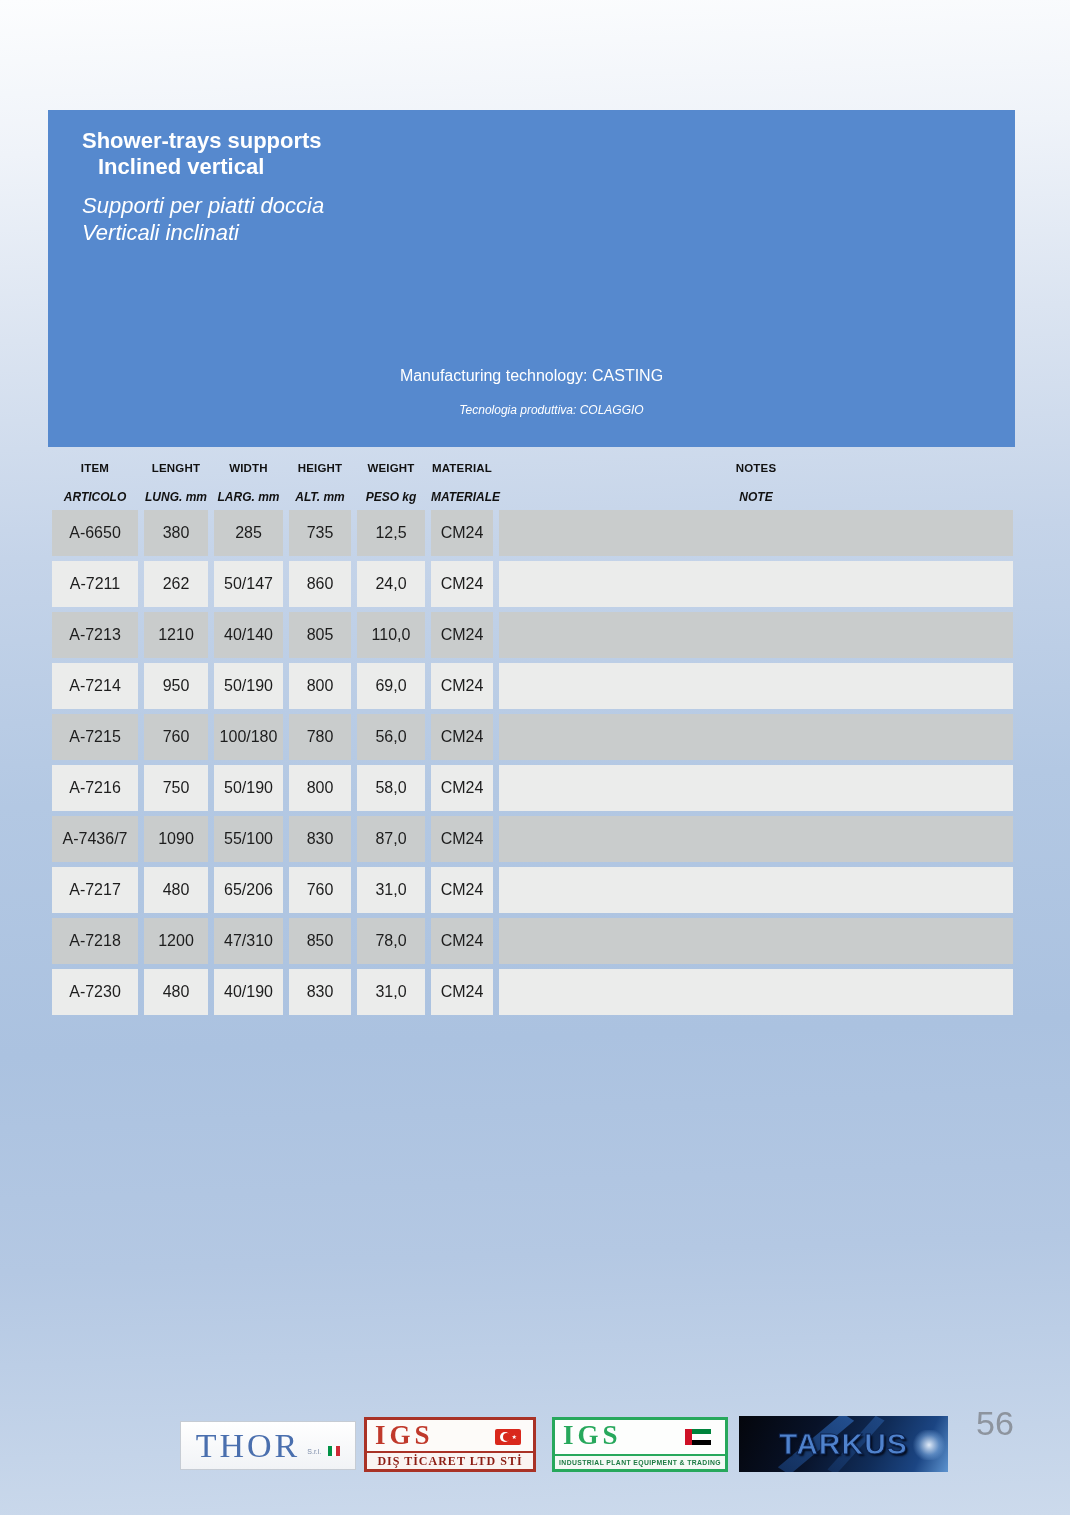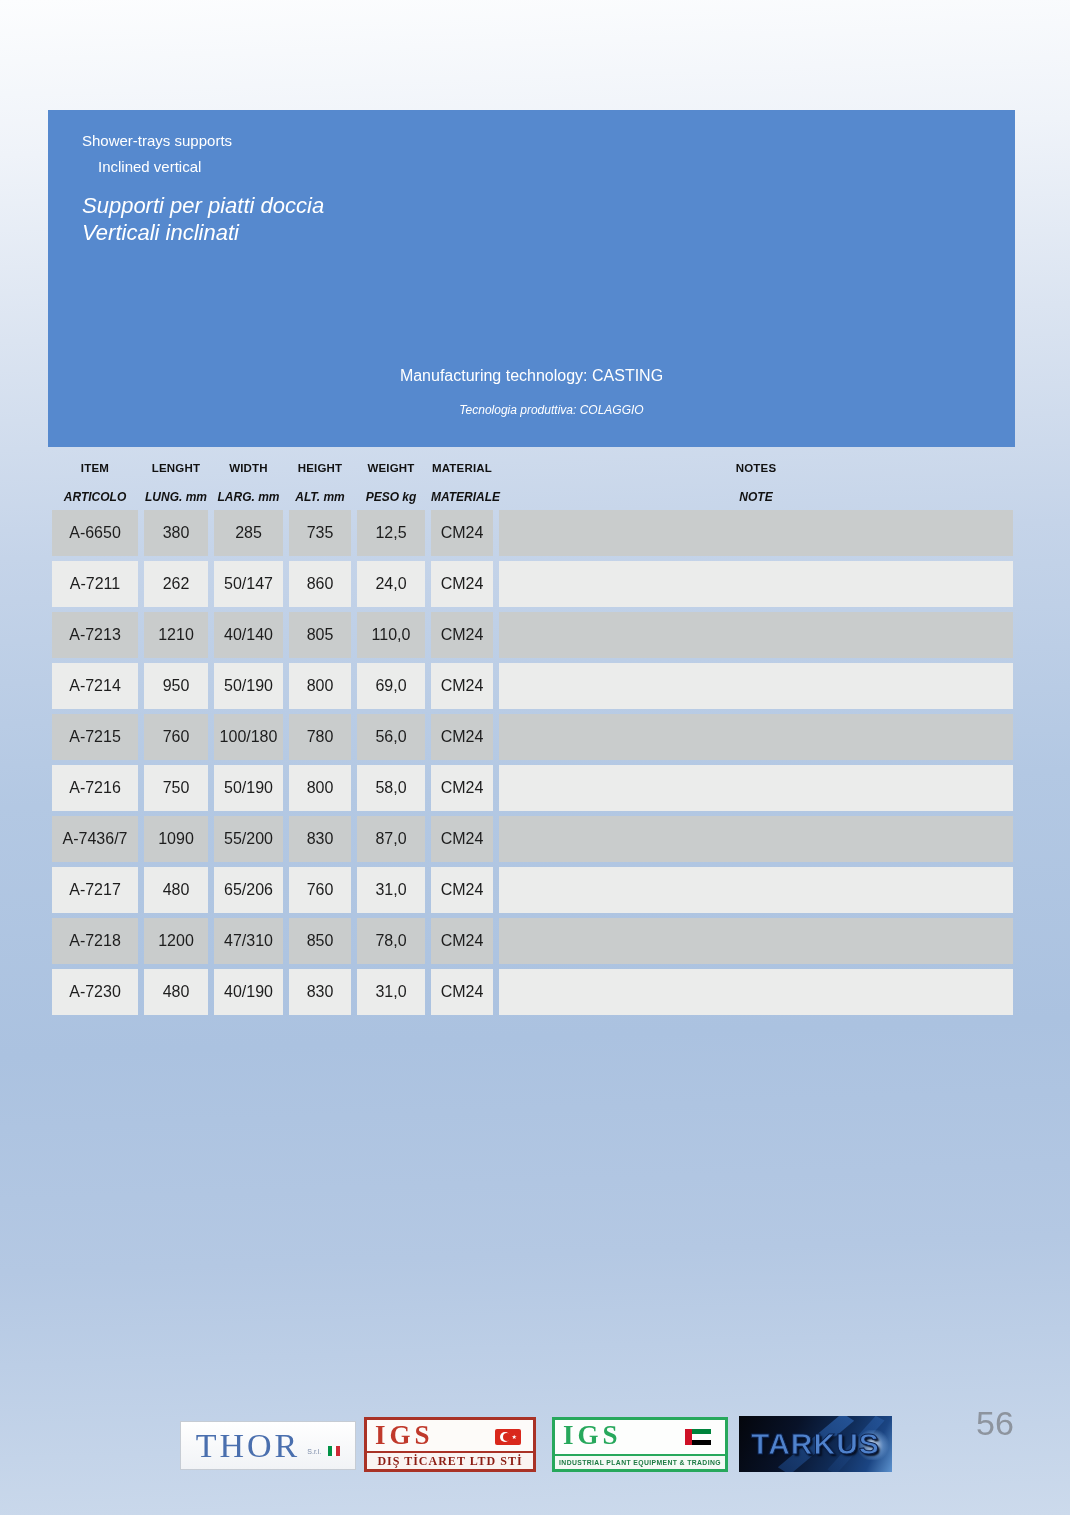--- a/index.html
+++ b/index.html
@@ -19,21 +19,21 @@
     display:inline-block; font-size:17px; letter-spacing:.5px; color:#2e2e2e;
     border-bottom:2px solid #3b3b3b; padding:0 48px 4px 0; font-weight:500;
   }
   .hdr-sub { margin-top:9px; font-size:17px; font-style:italic; color:#2e2e2e; letter-spacing:.3px; }
 
   
   .panel {
     position:absolute; left:48px; top:110px; width:967px; height:337px;
     background:var(--panel-blue,#5689ce); color:#fff;
   }
-  .panel-head { position:absolute; left:34px; top:18px; font-size:15px; line-height:26px; }
+  .panel-head { position:absolute; left:34px; top:18px; font-size:22px; line-height:26px;font-weight:bold; }
   .panel-head .indent { padding-left:16px; }
   .panel-head-it { position:absolute; left:34px; top:82px; font-size:22px; line-height:27px; font-style:italic; }
   .panel-tech   { position:absolute; left:0; top:257px; width:100%; text-align:center; font-size:16px; }
   .panel-tech-it{ position:absolute; left:0; top:293px; width:100%; text-align:center; font-size:12px; font-style:italic; padding-left:40px; }
 
   
   .tbl { position:absolute; left:52px; top:462px; width:961px; }
   .t-grid {
     display:grid; grid-template-columns:86px 64px 69px 62px 68px 62px 1fr;
     column-gap:6px;
@@ -87,21 +87,21 @@
   .flag-ae { position:absolute; right:14px; top:9px; width:26px; height:16px; display:flex; }
   .flag-ae .bar { width:7px; background:#ce1126; }
   .flag-ae .rows { flex:1; display:flex; flex-direction:column; }
   .flag-ae .rows i { flex:1; } .flag-ae .rows i:nth-child(1){background:#00843d;} .flag-ae .rows i:nth-child(2){background:#fff;} .flag-ae .rows i:nth-child(3){background:#000;}
   .igs-band-ae {
     position:absolute; left:0; right:0; bottom:0; height:15px; border-top:2px solid #27a85c;
     font-weight:bold; font-size:6.8px; color:#1d7a43; text-align:center; line-height:13px; letter-spacing:.4px; background:#f5faf6;
   }
 
   .logo-tarkus {
-    left:739px; top:1416px; width:153px; height:56px;
+    left:739px; top:1416px; width:209px; height:56px;
     background:linear-gradient(115deg,#04060c 0%,#081228 35%,#102c58 65%,#1b4583 85%,#5d93cf 100%);
     display:flex; align-items:center; justify-content:center;
   }
   .bolt1, .bolt2 { position:absolute; background:linear-gradient(#2a5faa,#173b72); opacity:.75; }
   .bolt1 { width:14px; height:80px; left:70px; top:-12px; transform:rotate(32deg) skewX(-18deg); }
   .bolt2 { width:10px; height:70px; left:112px; top:-6px; transform:rotate(28deg) skewX(-14deg); opacity:.55; }
   .tarkus-glow { position:absolute; right:2px; top:14px; width:34px; height:30px;
     background:radial-gradient(circle, rgba(235,244,255,.95) 0%, rgba(140,185,235,.45) 45%, transparent 72%); }
   .tarkus-word {
     position:relative; font-weight:bold; font-size:30px; letter-spacing:1px;
@@ -212,21 +212,21 @@
           <div class="t-cell c-length">750</div>
           <div class="t-cell c-width">50/190</div>
           <div class="t-cell c-height">800</div>
           <div class="t-cell c-weight">58,0</div>
           <div class="t-cell c-material">CM24</div>
           <div class="t-cell c-notes"></div>
         </div>
         <div class="t-row odd">
           <div class="t-cell c-item">A-7436/7</div>
           <div class="t-cell c-length">1090</div>
-          <div class="t-cell c-width">55/200</div>
+          <div class="t-cell c-width">55/100</div>
           <div class="t-cell c-height">830</div>
           <div class="t-cell c-weight">87,0</div>
           <div class="t-cell c-material">CM24</div>
           <div class="t-cell c-notes"></div>
         </div>
         <div class="t-row even">
           <div class="t-cell c-item">A-7217</div>
           <div class="t-cell c-length">480</div>
           <div class="t-cell c-width">65/206</div>
           <div class="t-cell c-height">760</div>

